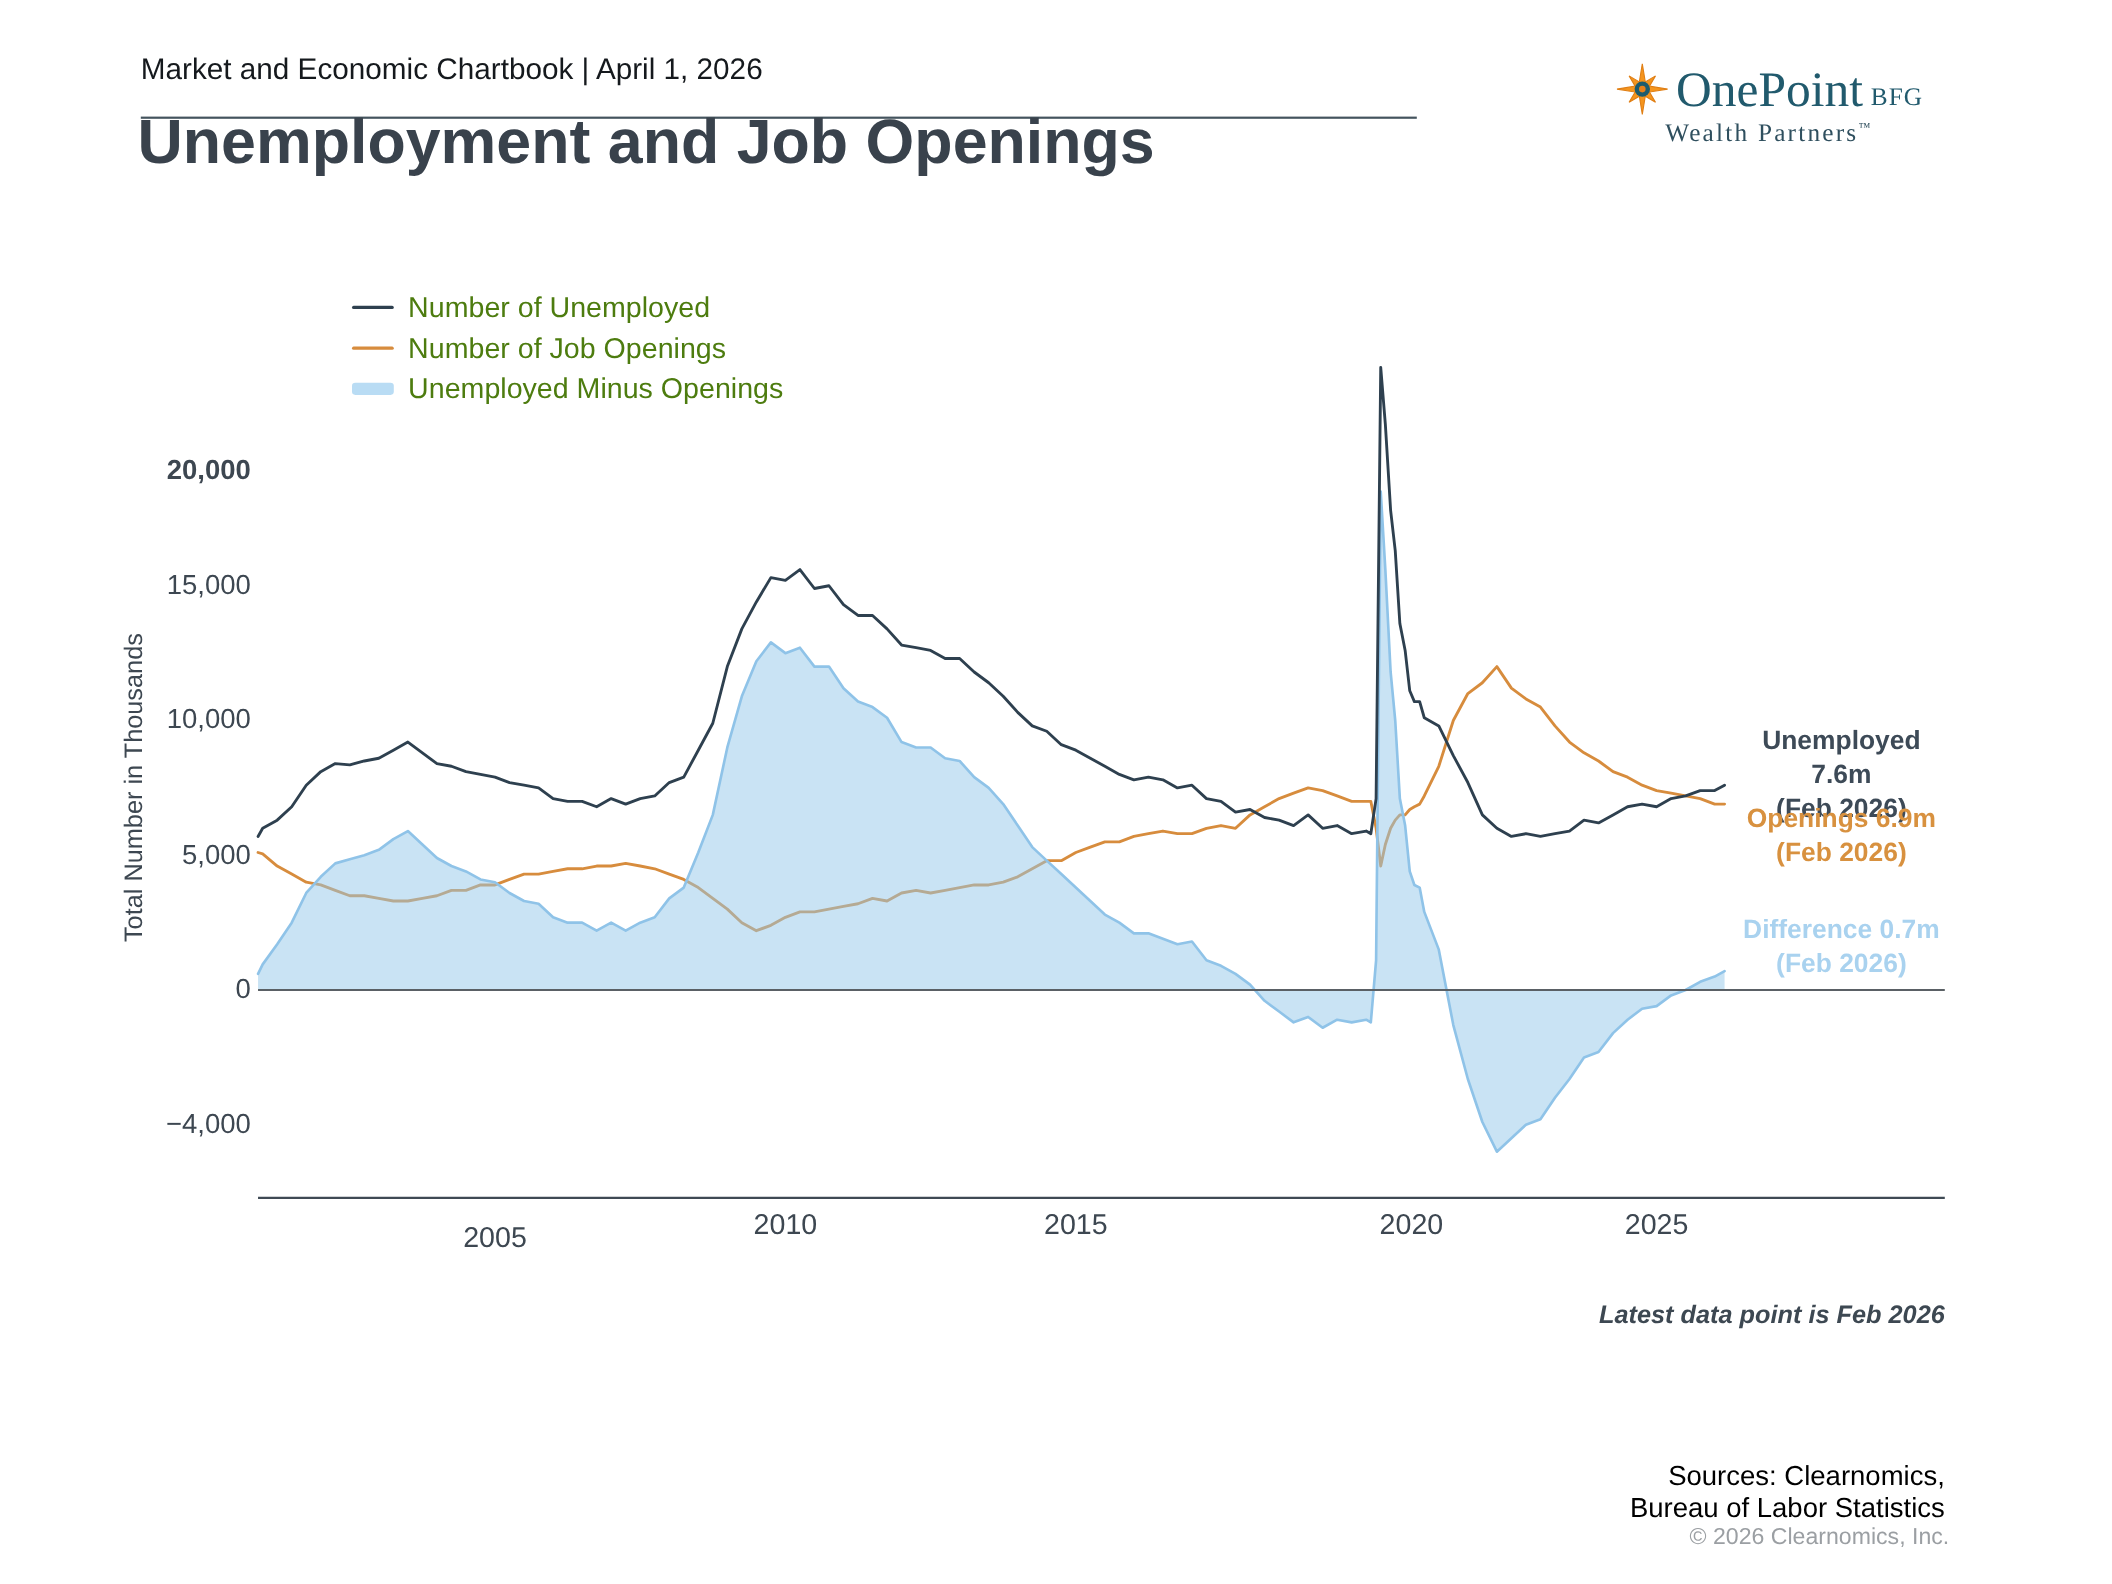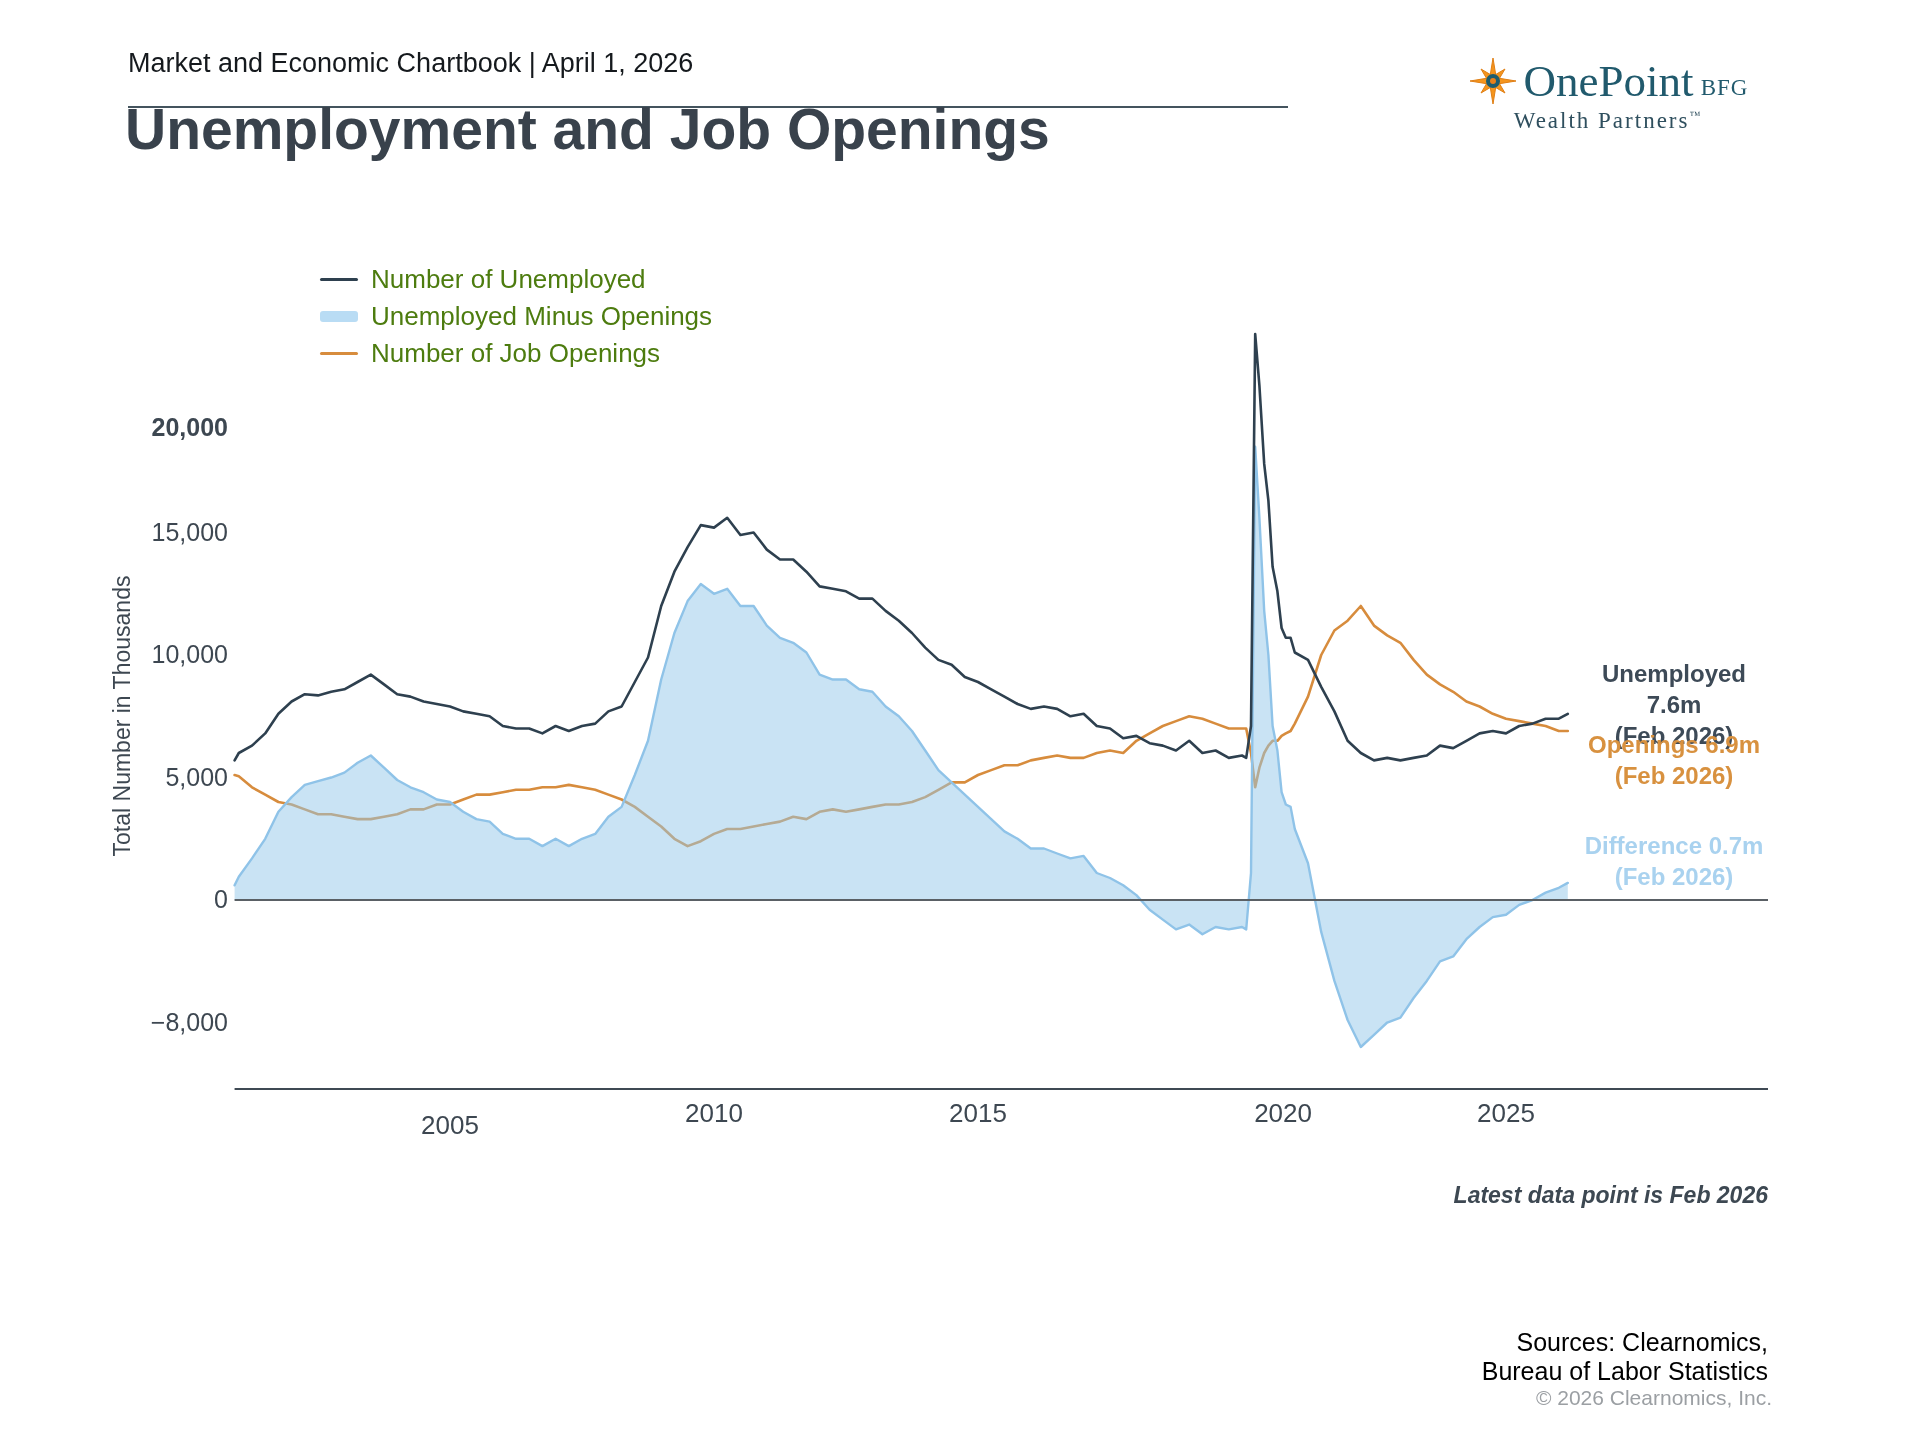--- a/index.html
+++ b/index.html
@@ -79,36 +79,36 @@
     <path id="unemployed-line" fill="none" stroke-width="2.6" stroke-linejoin="round" stroke-linecap="round" d="M234.6,760.4 L238.8,753.0 L252.0,745.6 L265.2,733.4 L278.4,713.8 L291.6,701.5 L304.8,694.2 L318.0,695.4 L331.2,691.8 L344.4,689.3 L357.6,682.0 L370.8,674.6 L384.0,684.4 L397.2,694.2 L410.4,696.6 L423.6,701.5 L436.8,704.0 L450.0,706.5 L463.2,711.4 L476.4,713.8 L489.6,716.3 L502.8,726.0 L516.0,728.5 L529.2,728.5 L542.4,733.4 L555.6,726.0 L568.8,731.0 L582.0,726.0 L595.2,723.6 L608.4,711.4 L621.6,706.5 L634.8,682.0 L648.0,657.5 L661.2,606.0 L674.4,571.7 L687.6,547.2 L700.8,525.1 L714.0,527.6 L727.2,517.8 L740.4,535.0 L753.6,532.5 L766.8,549.6 L780.0,559.5 L793.2,559.5 L806.4,571.7 L819.6,586.4 L832.8,588.8 L846.0,591.3 L859.2,598.6 L872.4,598.6 L885.6,610.9 L898.8,620.7 L912.0,633.0 L925.2,647.6 L938.4,659.9 L951.6,664.8 L964.8,677.0 L978.0,682.0 L991.2,689.3 L1004.4,696.6 L1017.6,704.0 L1030.8,708.9 L1044.0,706.5 L1057.2,708.9 L1070.4,716.3 L1083.6,713.8 L1096.8,726.0 L1110.0,728.5 L1123.2,738.3 L1136.4,735.9 L1149.6,743.2 L1162.8,745.6 L1176.0,750.5 L1189.2,740.8 L1202.4,753.0 L1215.6,750.5 L1228.8,757.9 L1242.0,755.5 L1246.2,757.9 L1251.0,726.0 L1255.2,334.0 L1259.4,385.5 L1264.2,463.9 L1268.4,500.6 L1272.6,566.8 L1277.4,591.3 L1281.6,628.0 L1285.8,637.8 L1290.6,637.8 L1294.8,652.5 L1308.0,659.9 L1321.2,686.9 L1334.4,711.4 L1347.6,740.8 L1360.8,753.0 L1374.0,760.4 L1387.2,757.9 L1400.4,760.4 L1413.6,757.9 L1426.8,755.5 L1440.0,745.6 L1453.2,748.1 L1466.4,740.8 L1479.6,733.4 L1492.8,731.0 L1506.0,733.4 L1519.2,726.0 L1532.4,723.6 L1545.6,718.7 L1558.8,718.7 L1567.8,713.8" stroke="#2e404f"></path>
     <line id="x-axis-line" stroke="#3f4a54" stroke-width="2" x1="234.57600000000386" x2="1768" y1="1089" y2="1089"></line>
   </svg>
 
   <div id="legend">
     <div class="legend-row">
       <span class="legend-swatch-line" style="background: rgb(46, 64, 79);"></span>
       <span class="legend-label">Number of Unemployed</span>
     </div>
     <div class="legend-row">
+      <span class="legend-swatch-line" style="background: rgb(215, 140, 61);"></span>
+      <span class="legend-label">Number of Job Openings</span>
+    </div>
+    <div class="legend-row">
       <span class="legend-swatch-area" style="background: rgb(185, 220, 244);"></span>
       <span class="legend-label">Unemployed Minus Openings</span>
-    </div>
-    <div class="legend-row">
-      <span class="legend-swatch-line" style="background: rgb(215, 140, 61);"></span>
-      <span class="legend-label">Number of Job Openings</span>
     </div>
   </div>
 
   <div id="y-axis-title">Total Number in Thousands</div>
   <div id="y-ticks">
       <div class="y-tick" style="top: 413px; font-weight: bold;">20,000</div>
       <div class="y-tick" style="top: 517.5px;">15,000</div>
       <div class="y-tick" style="top: 640px;">10,000</div>
       <div class="y-tick" style="top: 762.5px;">5,000</div>
-      <div class="y-tick" style="top: 1007.5px;">−8,000</div>
+      <div class="y-tick" style="top: 1007.5px;">−4,000</div>
       <div class="y-tick" style="top: 885px;">0</div>
     </div>
   <div id="x-ticks">
       <div class="x-tick" style="left: 380px; margin-top: 12px;">2005</div>
       <div class="x-tick" style="left: 644px;">2010</div>
       <div class="x-tick" style="left: 908px;">2015</div>
       <div class="x-tick" style="left: 1172px; text-align: right;">2020</div>
       <div class="x-tick" style="left: 1436px;">2025</div>
     </div>
 

